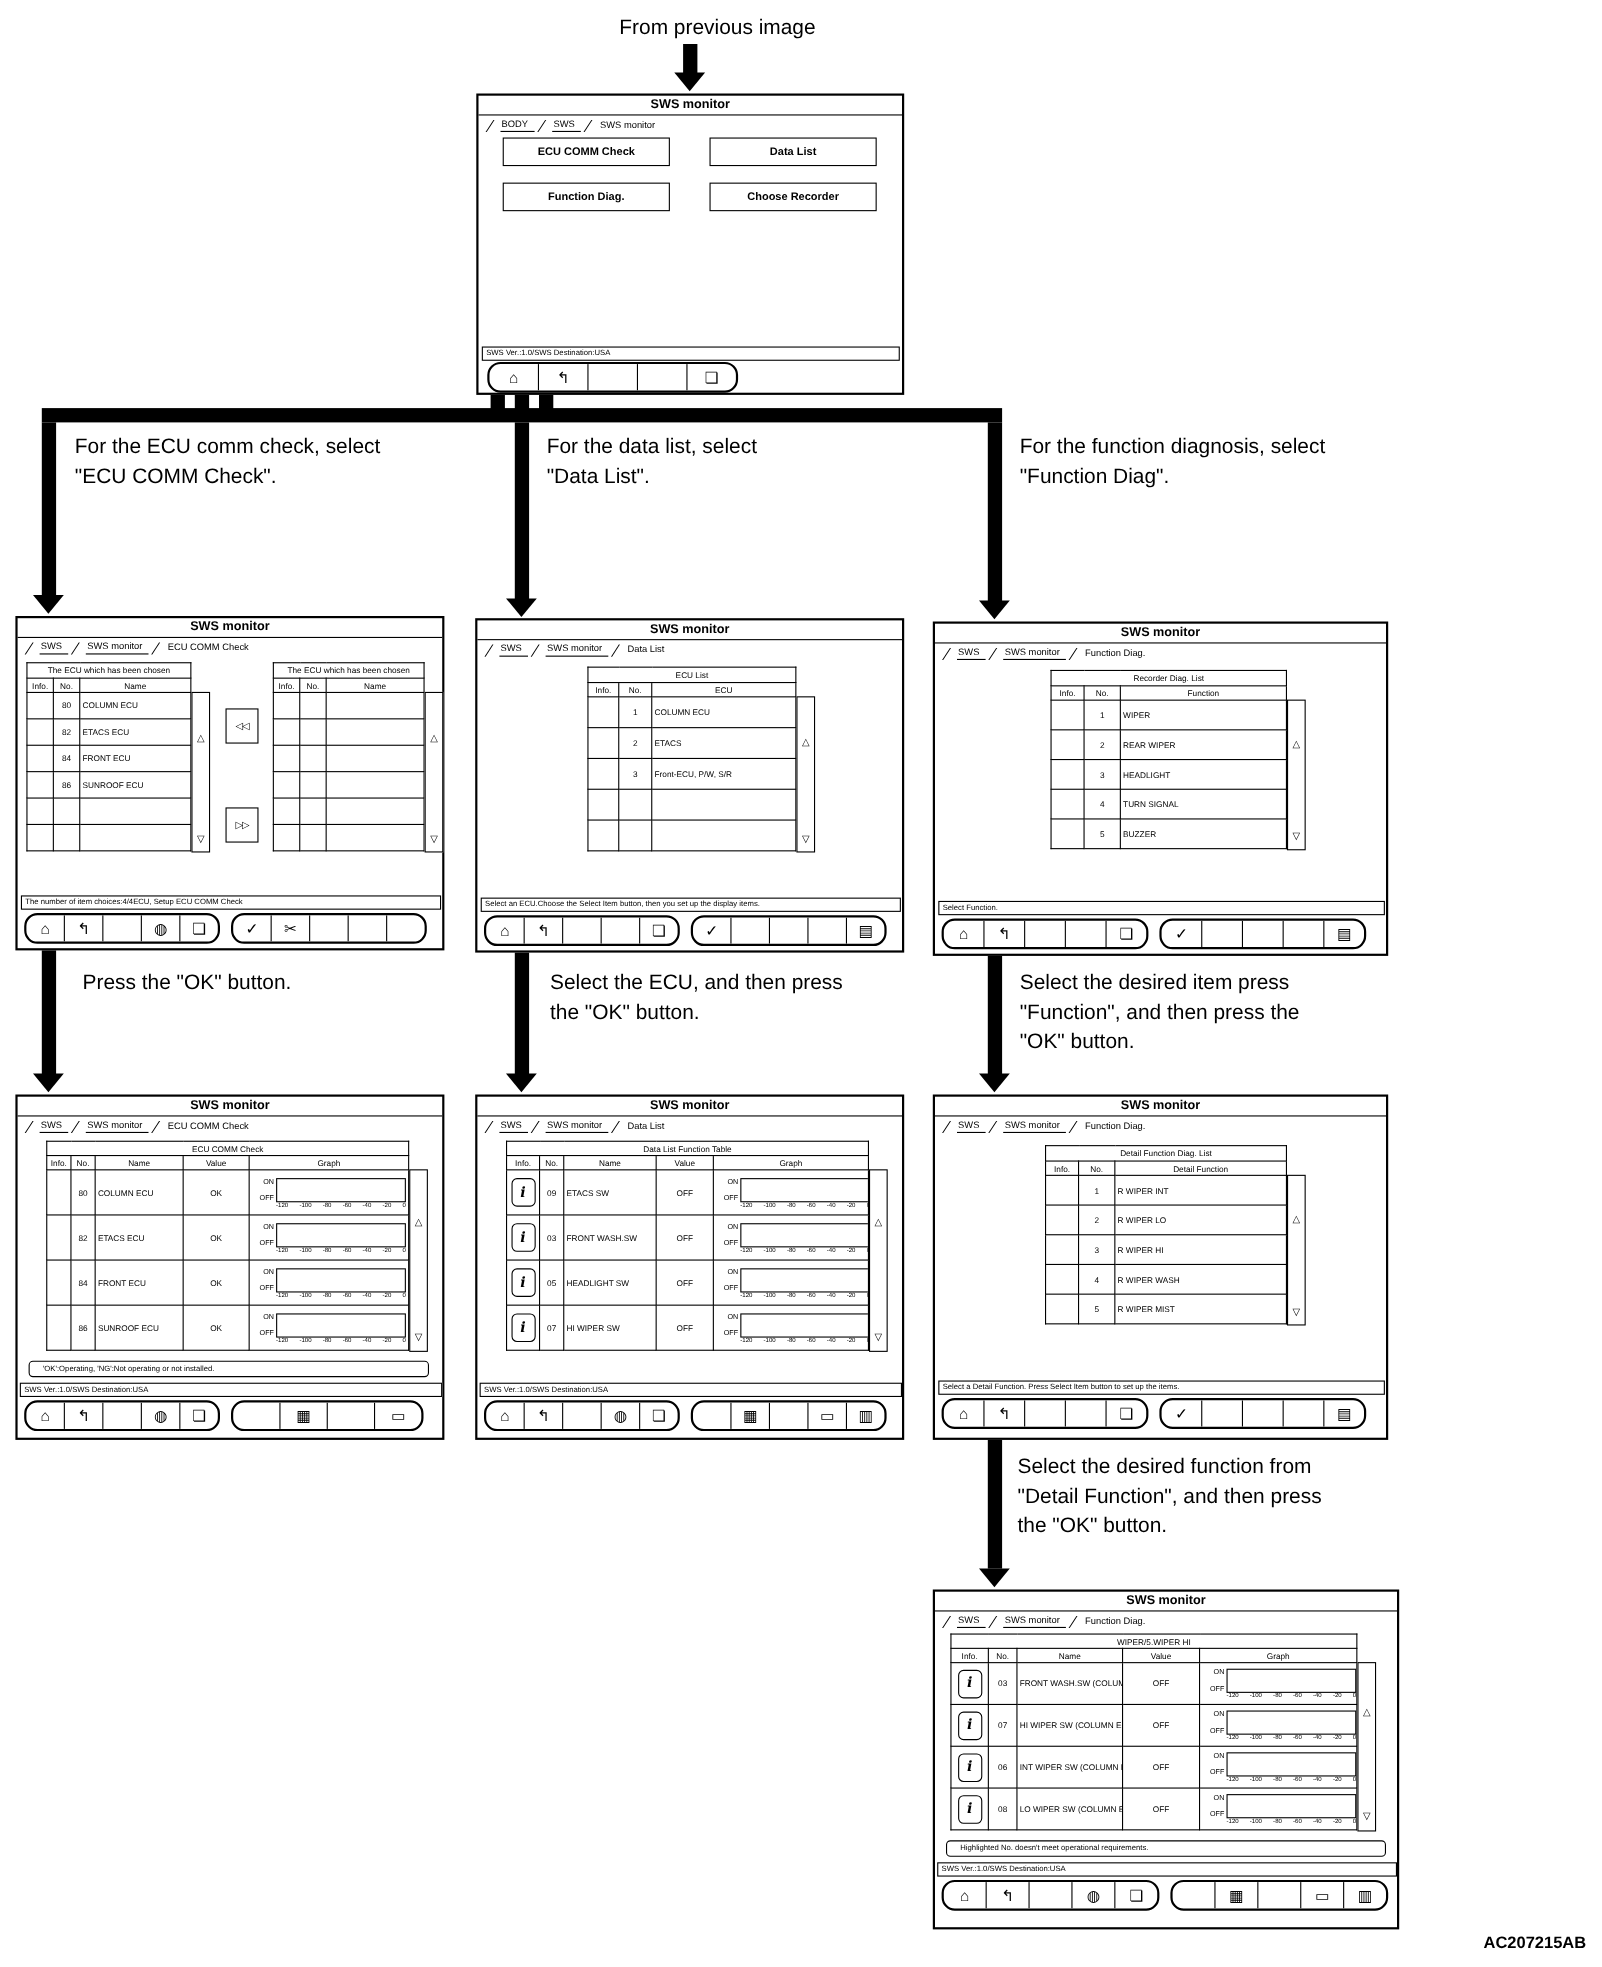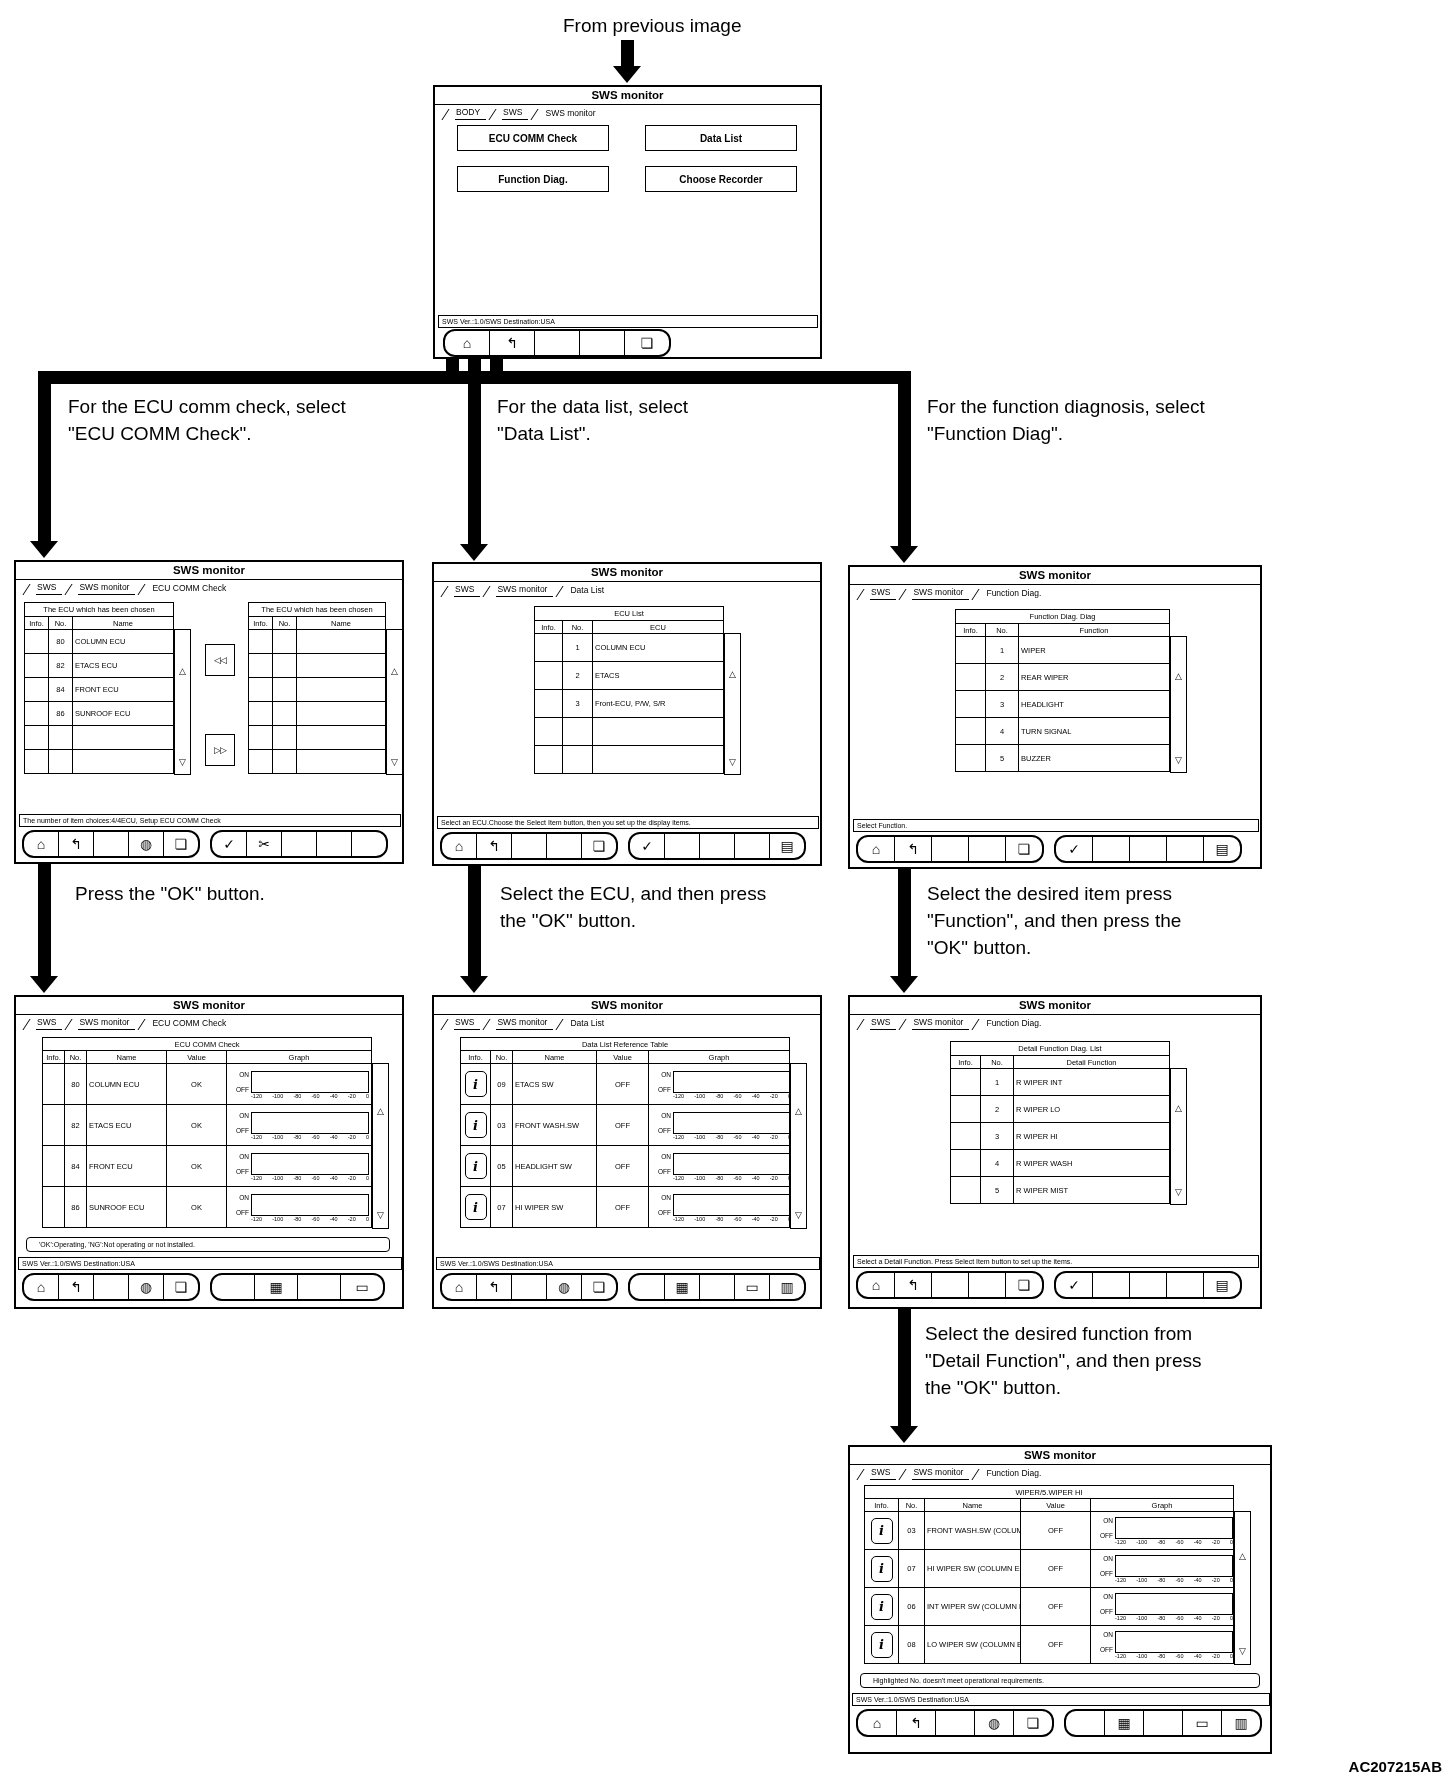--- a/index.html
+++ b/index.html
@@ -339,21 +339,21 @@
       <span class="tab last">Function Diag.</span>
   </div>
   <table class="mtbl" style="left:105px;top:42px;width:215px">
     <colgroup>
         <col style="width:30px">
         <col style="width:33px">
         <col>
       </colgroup>
     <tbody>
         <tr class="trh14">
-          <td colspan="3" class="cc">Function Diag. Diag</td>
+          <td colspan="3" class="cc">Recorder Diag. List</td>
         </tr>
     <tr class="trh13">
           <td class="cc">Info.</td>
           <td class="cc">No.</td>
           <td class="cc">Function</td>
         </tr>
     <tr class="trh27">
           <td></td>
           <td class="cc">1</td>
           <td>WIPER</td>
@@ -566,21 +566,21 @@
   <table class="mtbl" style="left:26px;top:40px;width:330px">
     <colgroup>
         <col style="width:30px">
         <col style="width:22px">
         <col style="width:84px">
         <col style="width:52px">
         <col>
       </colgroup>
     <tbody>
         <tr class="trh13">
-          <td colspan="5" class="cc">Data List Reference Table</td>
+          <td colspan="5" class="cc">Data List Function Table</td>
         </tr>
     <tr class="trh13">
       <td class="cc">Info.</td>
       <td class="cc">No.</td>
       <td class="cc">Name</td>
       <td class="cc">Value</td>
       <td class="cc">Graph</td>
     </tr>
     <tr class="trh41">
       <td>

